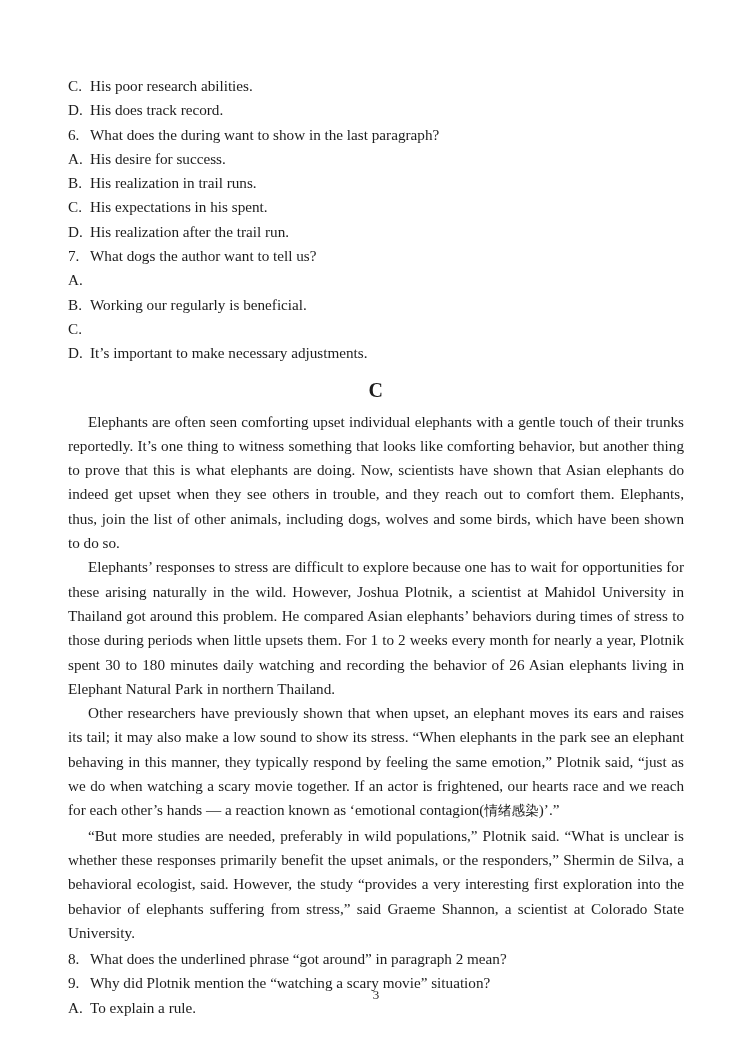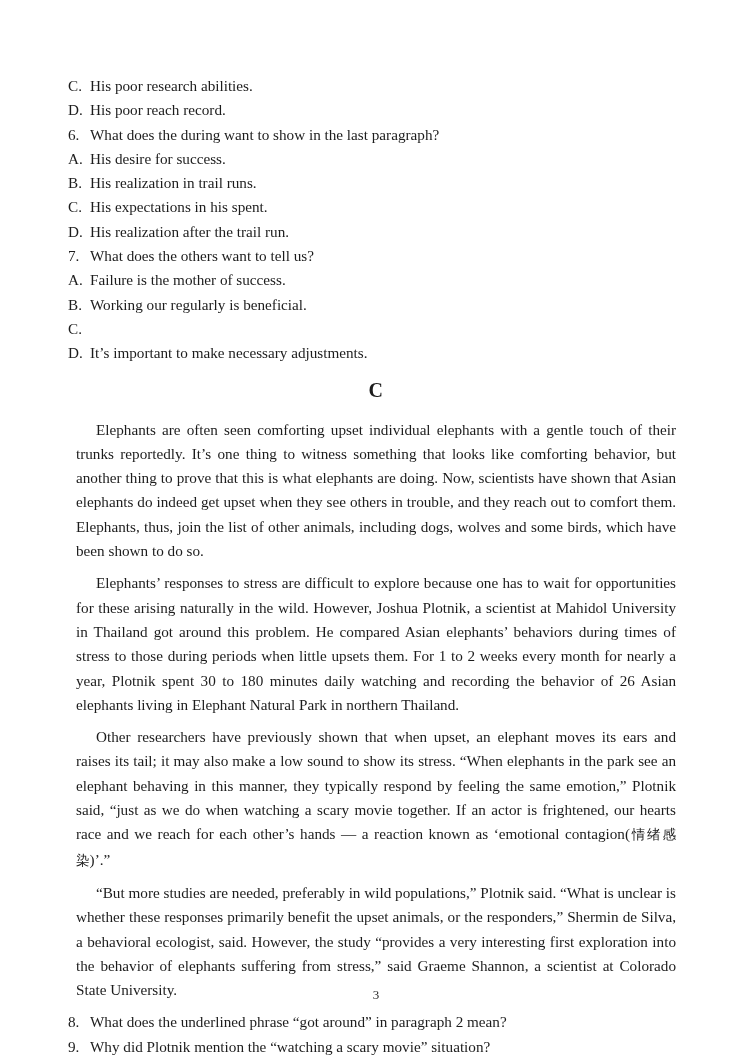--- a/index.html
+++ b/index.html
@@ -72,21 +72,21 @@
     letter-spacing: 0.5px;
   }
 
   
   .para {
     font-size: 15.2px;
     line-height: 24.3px;
     text-align: justify;
     text-justify: inter-word;
     text-indent: 20px;
-    margin: 8px;
+    margin: 0;
     hyphens: none;
   }
   .para + .para { margin-top: 0px; }
 
   .underlined {
     text-underline-offset: 2px;
   }
 
   .cjk {
     font-family: Liberation Serif, serif;
@@ -117,21 +117,21 @@
 
     <div>
 
       <div class="qline">
         <span class="qlabel">C.</span>
         <span class="qtext">His poor research abilities.</span>
       </div>
 
       <div class="qline">
         <span class="qlabel">D.</span>
-        <span class="qtext">His poor reach record.</span>
+        <span class="qtext">His does track record.</span>
       </div>
 
       <div class="qline">
         <span class="qlabel">6.</span>
         <span class="qtext">What does the during want to show in the last paragraph?</span>
       </div>
 
       <div class="qline">
         <span class="qlabel">A.</span>
         <span class="qtext">His desire for success.</span>
@@ -147,26 +147,25 @@
         <span class="qtext">His expectations in his spent.</span>
       </div>
 
       <div class="qline">
         <span class="qlabel">D.</span>
         <span class="qtext">His realization after the trail run.</span>
       </div>
 
       <div class="qline">
         <span class="qlabel">7.</span>
-        <span class="qtext">What does the others want to tell us?</span>
+        <span class="qtext">What dogs the author want to tell us?</span>
       </div>
 
       <div class="qline">
         <span class="qlabel">A.</span>
-        <span class="qtext">Failure is the mother of success.</span>
       </div>
 
       <div class="qline">
         <span class="qlabel">B.</span>
         <span class="qtext">Working our regularly is beneficial.</span>
       </div>
 
       <div class="qline">
         <span class="qlabel">C.</span>
       </div>

